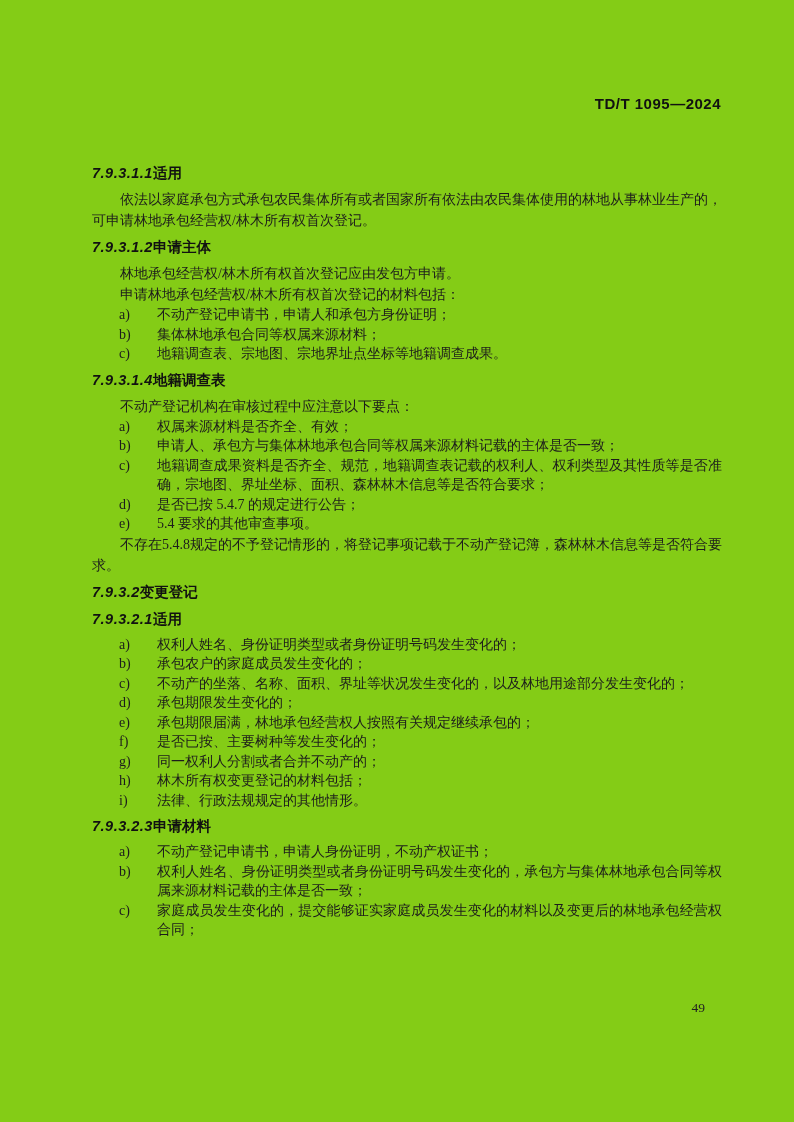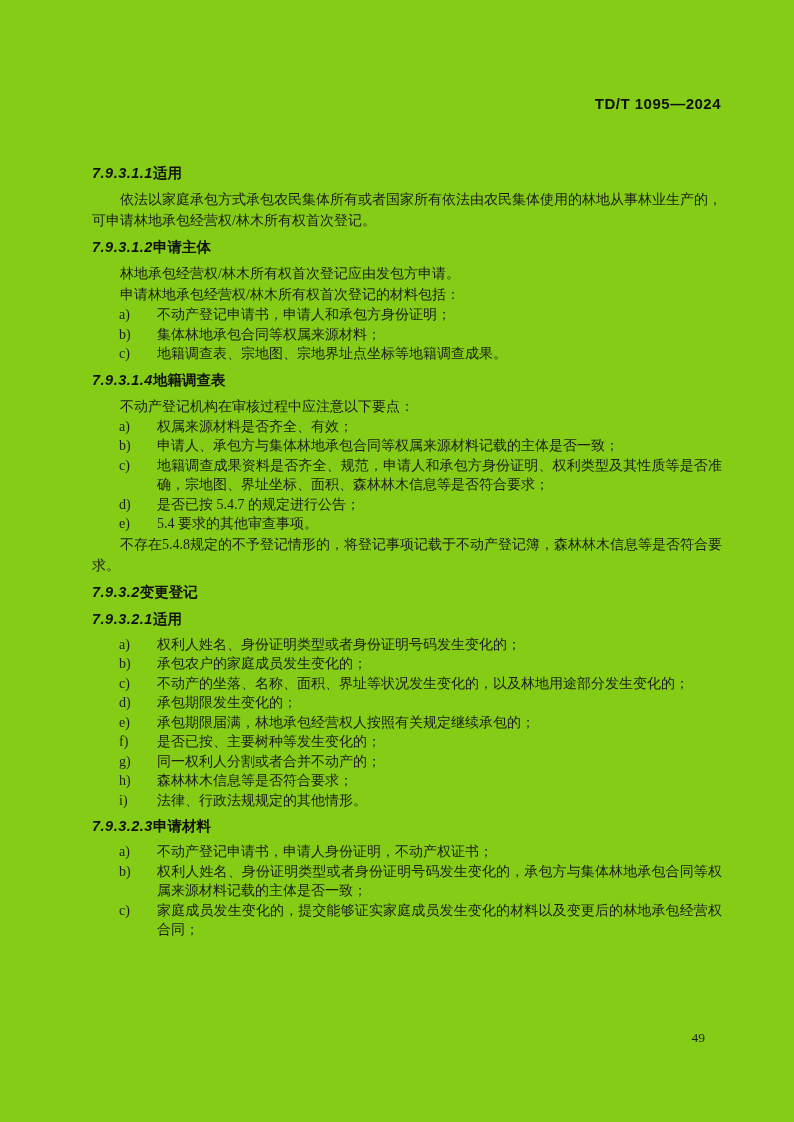--- a/index.html
+++ b/index.html
@@ -55,21 +55,21 @@
     flex: 0 0 30px;
     margin-left: 27px;
   }
   .txt {
     flex: 1;
     text-align: justify;
     margin-left: 8px;
   }
   .page-num {
     position: absolute;
-    top: 1030px;
+    top: 1000px;
     right: 89px;
     font-family: "Liberation Serif", serif;
     font-size: 13.5px;
     color: #222;
   }
 </style>
 </head>
 <body>
 
 <div class="page">
@@ -106,21 +106,21 @@
       <li class="li">
           <span class="lbl">a)</span>
           <span class="txt">权属来源材料是否齐全、有效；</span>
         </li>
       <li class="li">
           <span class="lbl">b)</span>
           <span class="txt">申请人、承包方与集体林地承包合同等权属来源材料记载的主体是否一致；</span>
         </li>
       <li class="li">
           <span class="lbl">c)</span>
-          <span class="txt">地籍调查成果资料是否齐全、规范，申请人和承包方身份证明、权利类型及其性质等是否准确，宗地图、界址坐标、面积、森林林木信息等是否符合要求；</span>
+          <span class="txt">地籍调查成果资料是否齐全、规范，地籍调查表记载的权利人、权利类型及其性质等是否准确，宗地图、界址坐标、面积、森林林木信息等是否符合要求；</span>
         </li>
       <li class="li">
           <span class="lbl">d)</span>
           <span class="txt">是否已按 5.4.7 的规定进行公告；</span>
         </li>
       <li class="li">
           <span class="lbl">e)</span>
           <span class="txt">5.4 要求的其他审查事项。</span>
         </li>
     </ol>
@@ -153,21 +153,21 @@
       <li class="li">
           <span class="lbl">f)</span>
           <span class="txt">是否已按、主要树种等发生变化的；</span>
         </li>
       <li class="li">
           <span class="lbl">g)</span>
           <span class="txt">同一权利人分割或者合并不动产的；</span>
         </li>
       <li class="li">
           <span class="lbl">h)</span>
-          <span class="txt">森林林木信息等是否符合要求；</span>
+          <span class="txt">林木所有权变更登记的材料包括；</span>
         </li>
       <li class="li">
           <span class="lbl">i)</span>
           <span class="txt">法律、行政法规规定的其他情形。</span>
         </li>
     </ol>
 
 
     <h4 class="h"><span class="hnum">7.9.3.2.3</span><span class="htitle">申请材料</span></h4>
     <ol class="list">

